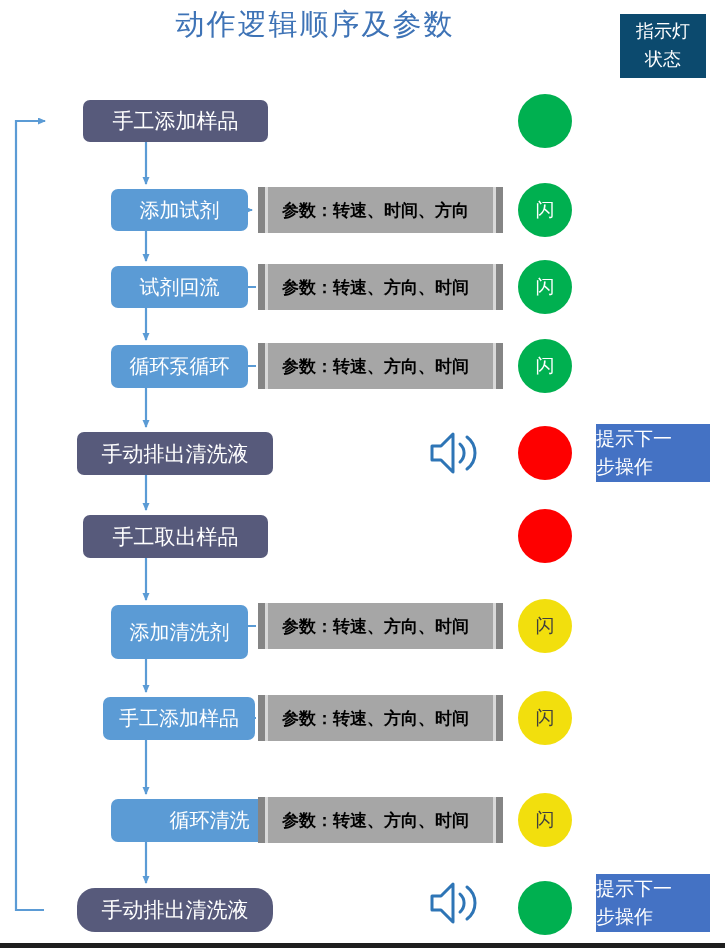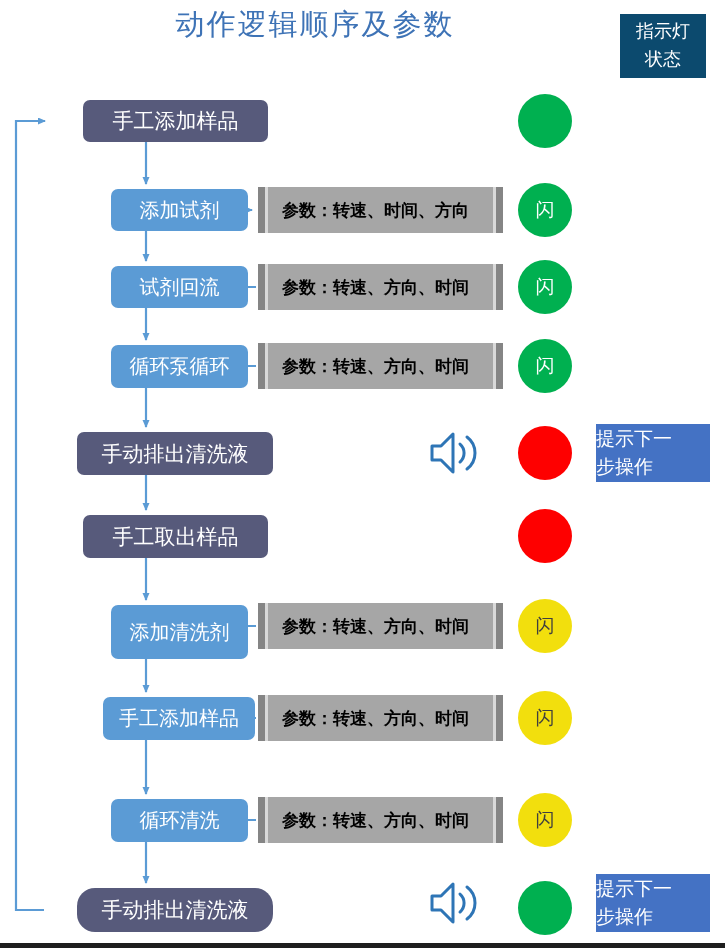--- a/index.html
+++ b/index.html
@@ -114,21 +114,21 @@
   </div>
   <div class="abs flow-box flow-dark" style="left:50px;  top:515px; width:185px; height:43px;">
     <span>手工取出样品</span>
   </div>
   <div class="abs flow-box flow-blue" style="left:78px;  top:605px; width:137px; height:54px;">
     <span>添加清洗剂</span>
   </div>
   <div class="abs flow-box flow-blue" style="left:70px;  top:697px; width:152px; height:43px;">
     <span>手工添加样品</span>
   </div>
-  <div class="abs flow-box flow-blue" style="left:78px;  top:799px; width:137px; height:43px;">
+  <div class="abs flow-box flow-blue" style="left:78px;  top:799px; width:137px; height:43px;padding-left:30px;">
     <span>循环清洗</span>
   </div>
   <div class="abs flow-box flow-dark" style="left:44px;  top:888px; width:196px; height:44px;border-radius:18px;">
     <span>手动排出清洗液</span>
   </div>
 
   <div class="abs param-box" style="left:258px; top:187px; width:245px; height:46px;">
     <div class="endcap l"></div>
     <span>参数：转速、时间、方向</span>
     <div class="endcap r"></div>

